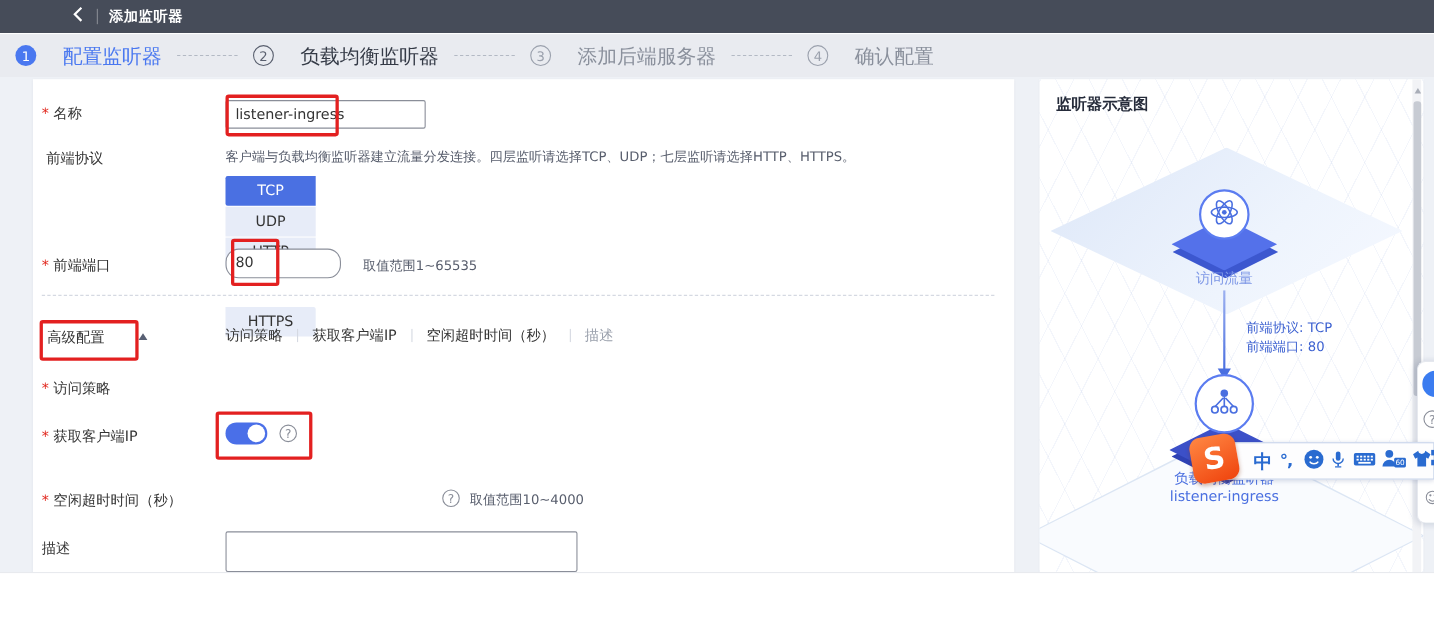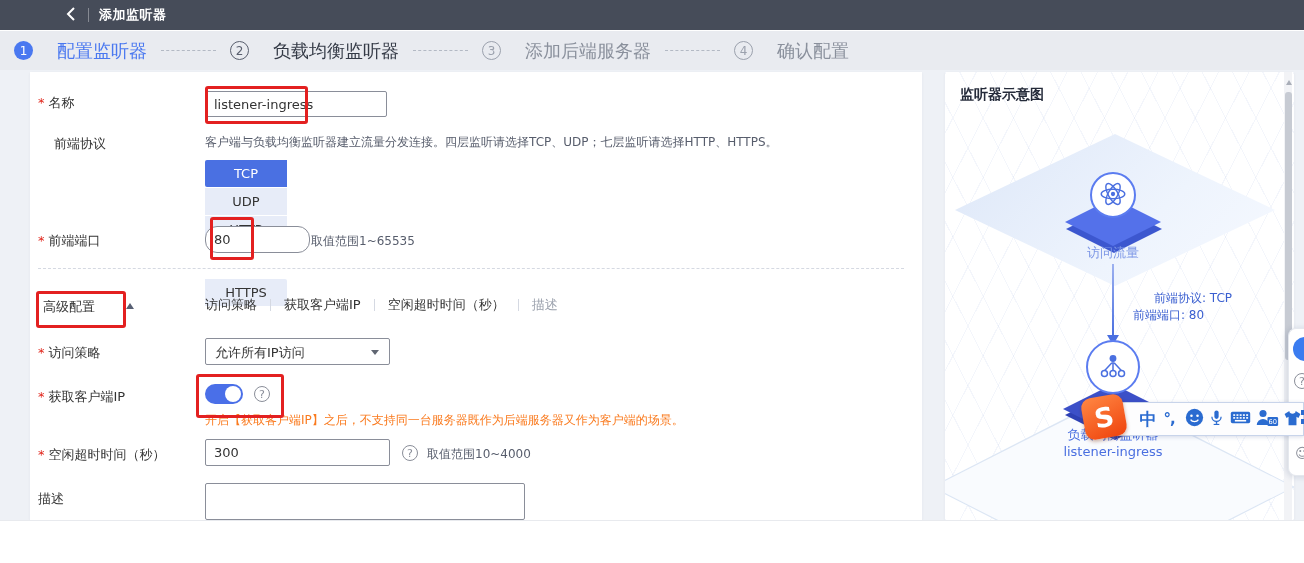--- a/index.html
+++ b/index.html
@@ -133,62 +133,56 @@
     <div class="circ">4</div>
     <div class="slabel">确认配置</div>
   </div>
 </div>
 
 <div class="card">
 
   <div class="flabel" style="left:8px;top:22px;"><span class="req" style="position:static;">*</span><span style="position:static;">名称</span></div>
   <input class="tinput" style="left: 175px; top: 19px; width: 182px; height: 26px;" value="listener-ingress">
 
-  <div class="flabel" style="left:24px;top:63px;font-family:Liberation Serif, serif;">前端协议</div>
+  <div class="flabel" style="left:12px;top:63px;font-family:Liberation Serif, serif;">前端协议</div>
   <div class="hint" style="left:175px;top:62px;">客户端与负载均衡监听器建立流量分发连接。四层监听请选择TCP、UDP；七层监听请选择HTTP、HTTPS。</div>
   <div class="tabs">
     <div class="tab sel">TCP</div>
     <div class="tab">UDP</div>
     <div class="tab">HTTP</div>
     <div class="tab">HTTPS</div>
   </div>
 
   <div class="flabel" style="left:8px;top:160px;"><span class="req" style="position:static;">*</span><span style="position:static;">前端端口</span></div>
   <input class="tinput" style="left: 175px; top: 154px; width: 105px; height: 27px; border-radius: 12px;" value="80">
-  <div class="hint" style="left:281px;top:161px;">取值范围1~65535</div>
+  <div class="hint" style="left:300px;top:161px;">取值范围1~65535</div>
 
   <div class="dashsep"></div>
 
   <div class="flabel" style="left:13px;top:226px;">高级配置</div>
   <div class="tri-up" style="left:96px;top:231px;"></div>
   <div class="advlinks">
     <span class="alink">访问策略</span>
     <span class="vsep"></span>
     <span class="alink">获取客户端IP</span>
     <span class="vsep"></span>
     <span class="alink">空闲超时时间（秒）</span>
     <span class="vsep"></span>
     <span class="alink dim">描述</span>
   </div>
 
   <div class="flabel" style="left:8px;top:272px;"><span class="req" style="position:static;">*</span><span style="position:static;">访问策略</span></div>
-  <div class="selectbox">
-    <span class="selval">允许所有IP访问</span>
-    <span class="caret"></span>
-  </div>
 
   <div class="flabel" style="left:8px;top:316px;"><span class="req" style="position:static;">*</span><span style="position:static;">获取客户端IP</span></div>
   <div class="toggle">
       <span class="knob"></span>
     </div>
   <div class="helpc" style="left:224px;top:314px;">?</div>
-  <div class="warn" style="left:175px;top:340px;">开启【获取客户端IP】之后，不支持同一台服务器既作为后端服务器又作为客户端的场景。</div>
 
   <div class="flabel" style="left:8px;top:374px;"><span class="req" style="position:static;">*</span><span style="position:static;">空闲超时时间（秒）</span></div>
-  <input class="tinput" style="left: 175px; top: 367px; width: 185px; height: 27px;" value="300">
   <div class="helpc" style="left:372px;top:373px;">?</div>
   <div class="hint" style="left:397px;top:374px;">取值范围10~4000</div>
 
   <div class="flabel" style="left:8px;top:418px;">描述</div>
   <textarea class="tinput" style="left: 175px; top: 411px; width: 320px; height: 37px;"></textarea>
 </div>
 
 <div class="rbox" style="left:205px;top:86px;width:97px;height:32px;"></div>
 <div class="rbox" style="left:210px;top:217px;width:38px;height:37px;"></div>
 <div class="rbox" style="left:36px;top:291px;width:84px;height:31px;"></div>
@@ -210,21 +204,21 @@
         </g>
         <circle cx="14" cy="14" r="2" fill="#4a6fe0"></circle>
       </svg>
     </span>
   </div>
   <div class="trafficlbl">访问流量</div>
 
   <div class="aline"></div>
   <div class="ahead"></div>
   <div class="ptext">
-    <div style="position:static;margin-left:21px;">前端协议: TCP</div>
+    <div style="position:static;">前端协议: TCP</div>
     <div style="position:static;">前端端口: 80</div>
   </div>
 
   <div class="diam bigdiam"></div>
   <div class="diam bigdiam-in"></div>
   <div class="diam ped2b"></div>
   <div class="diam ped2f"></div>
   <div class="nodec lbnode">
     <span>
       <svg width="32" height="32" viewBox="0 0 30 30">

